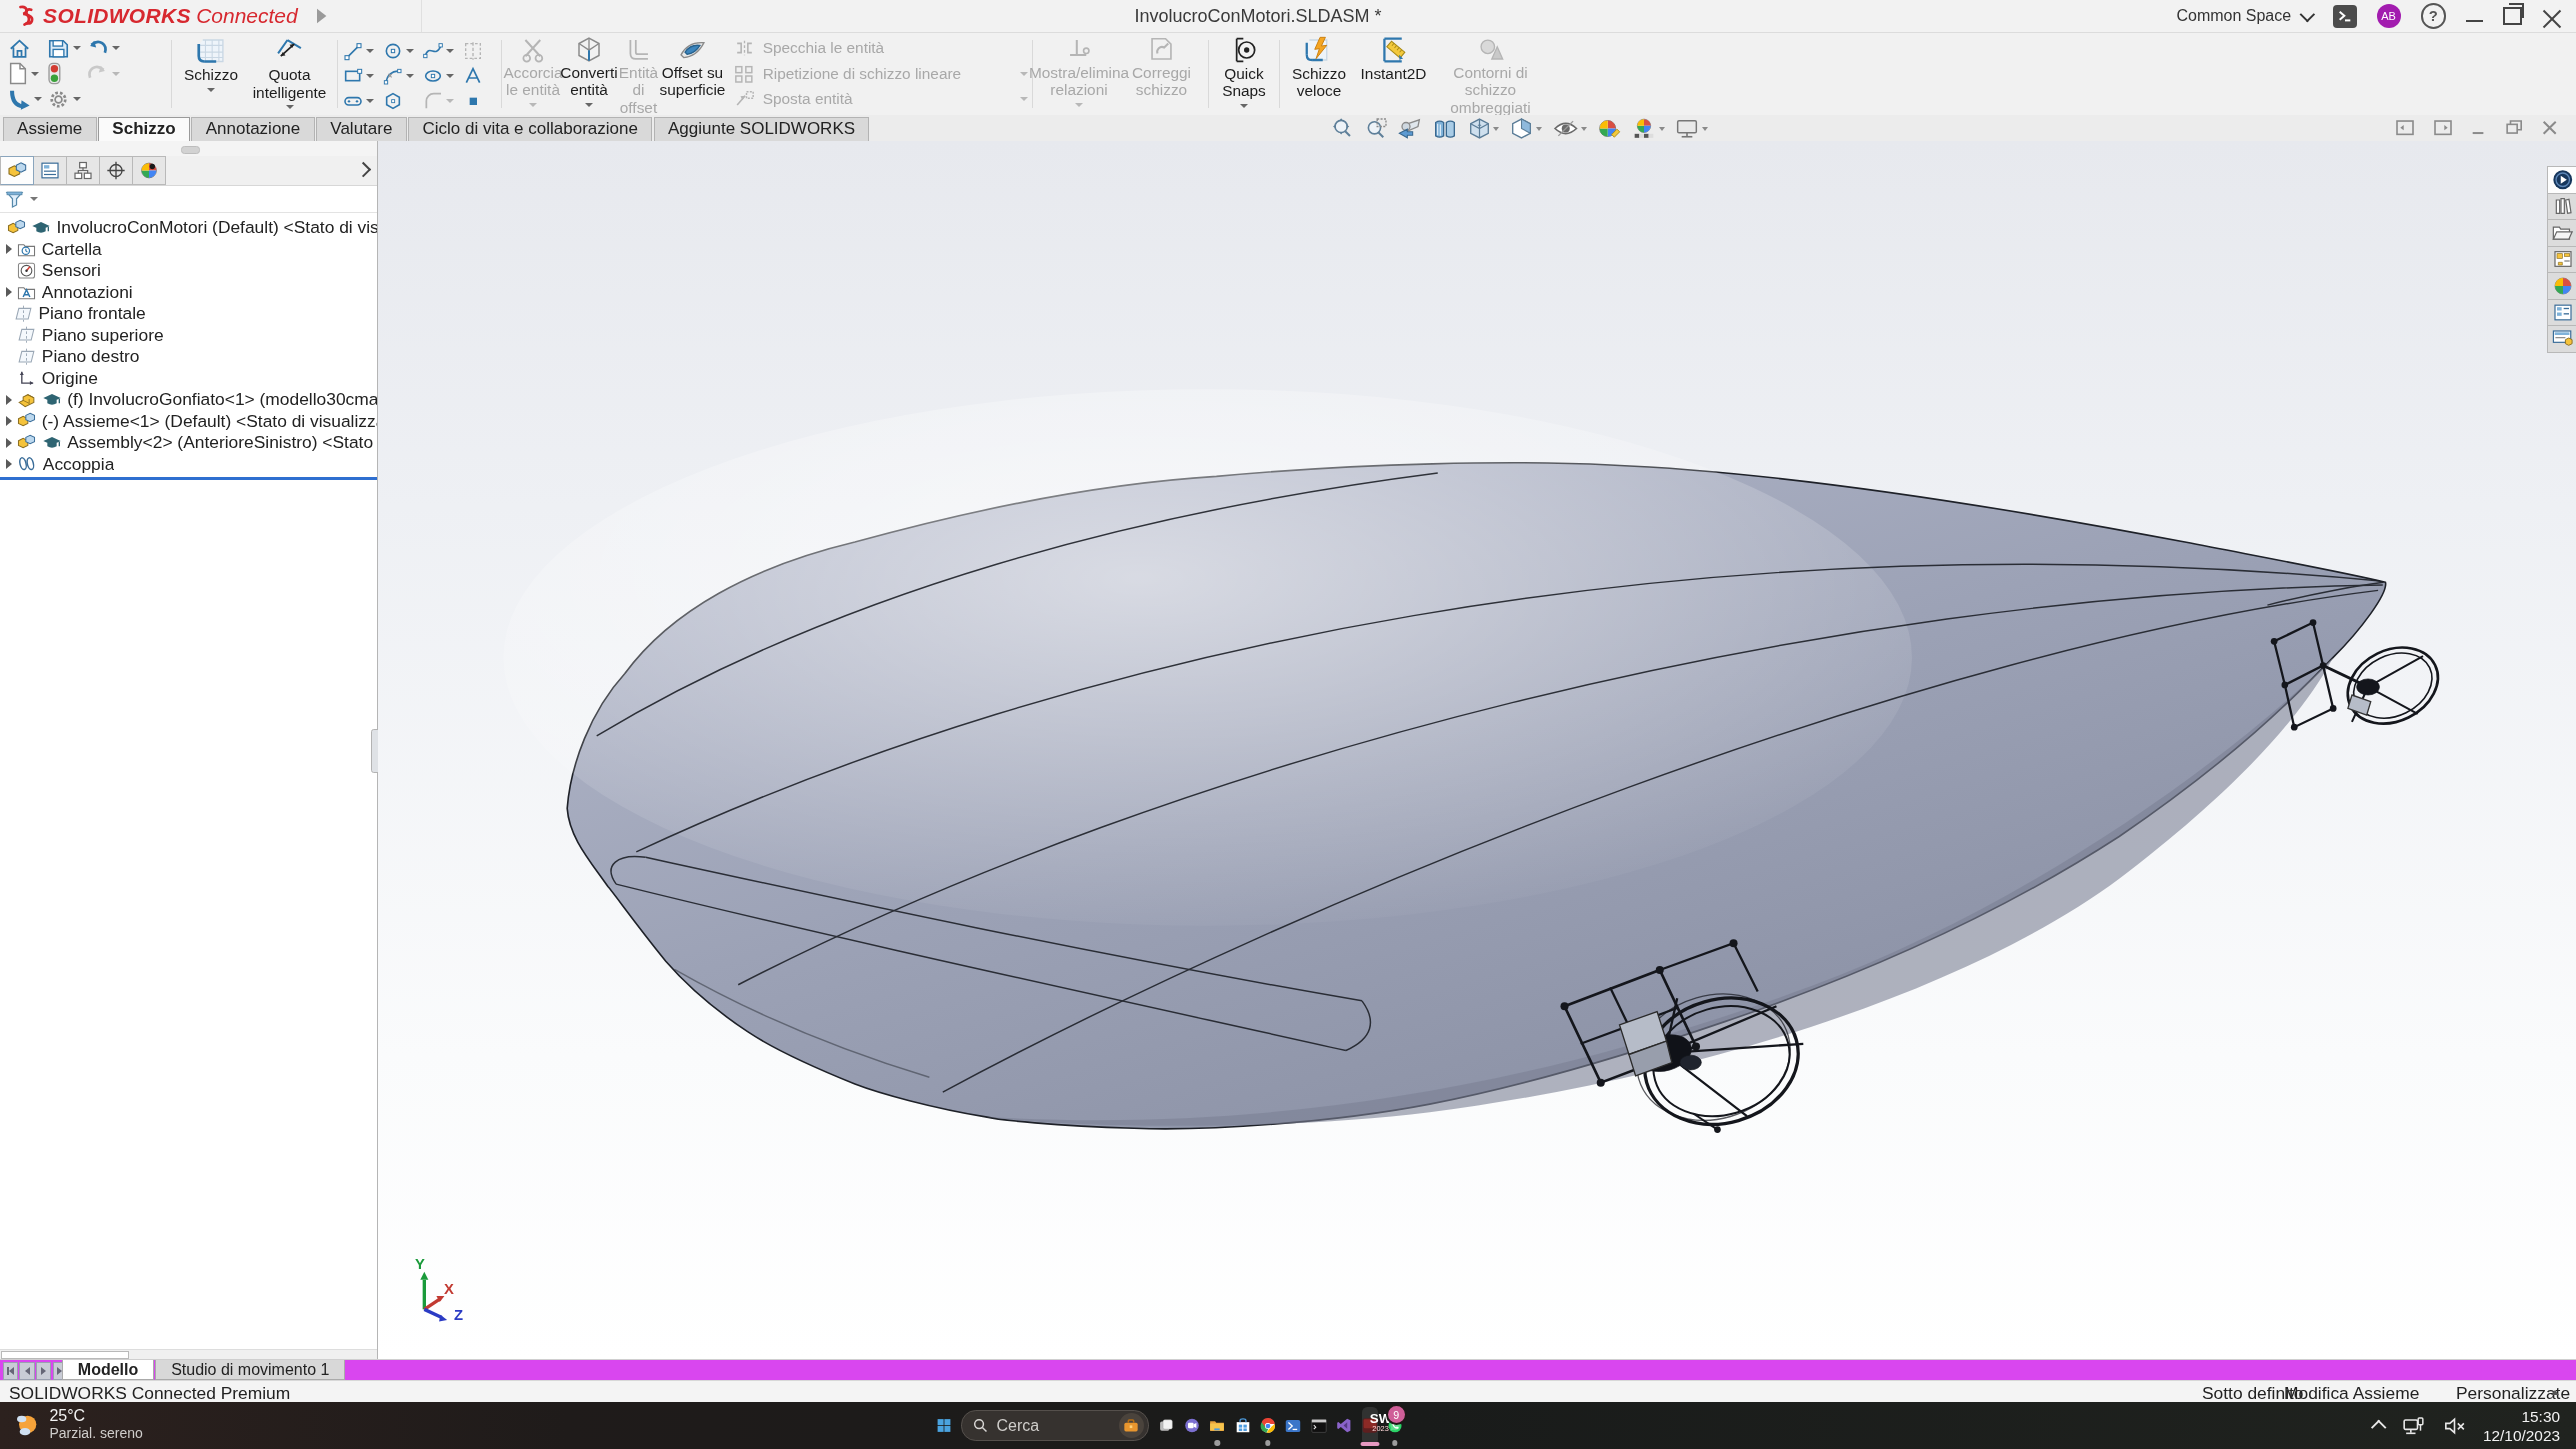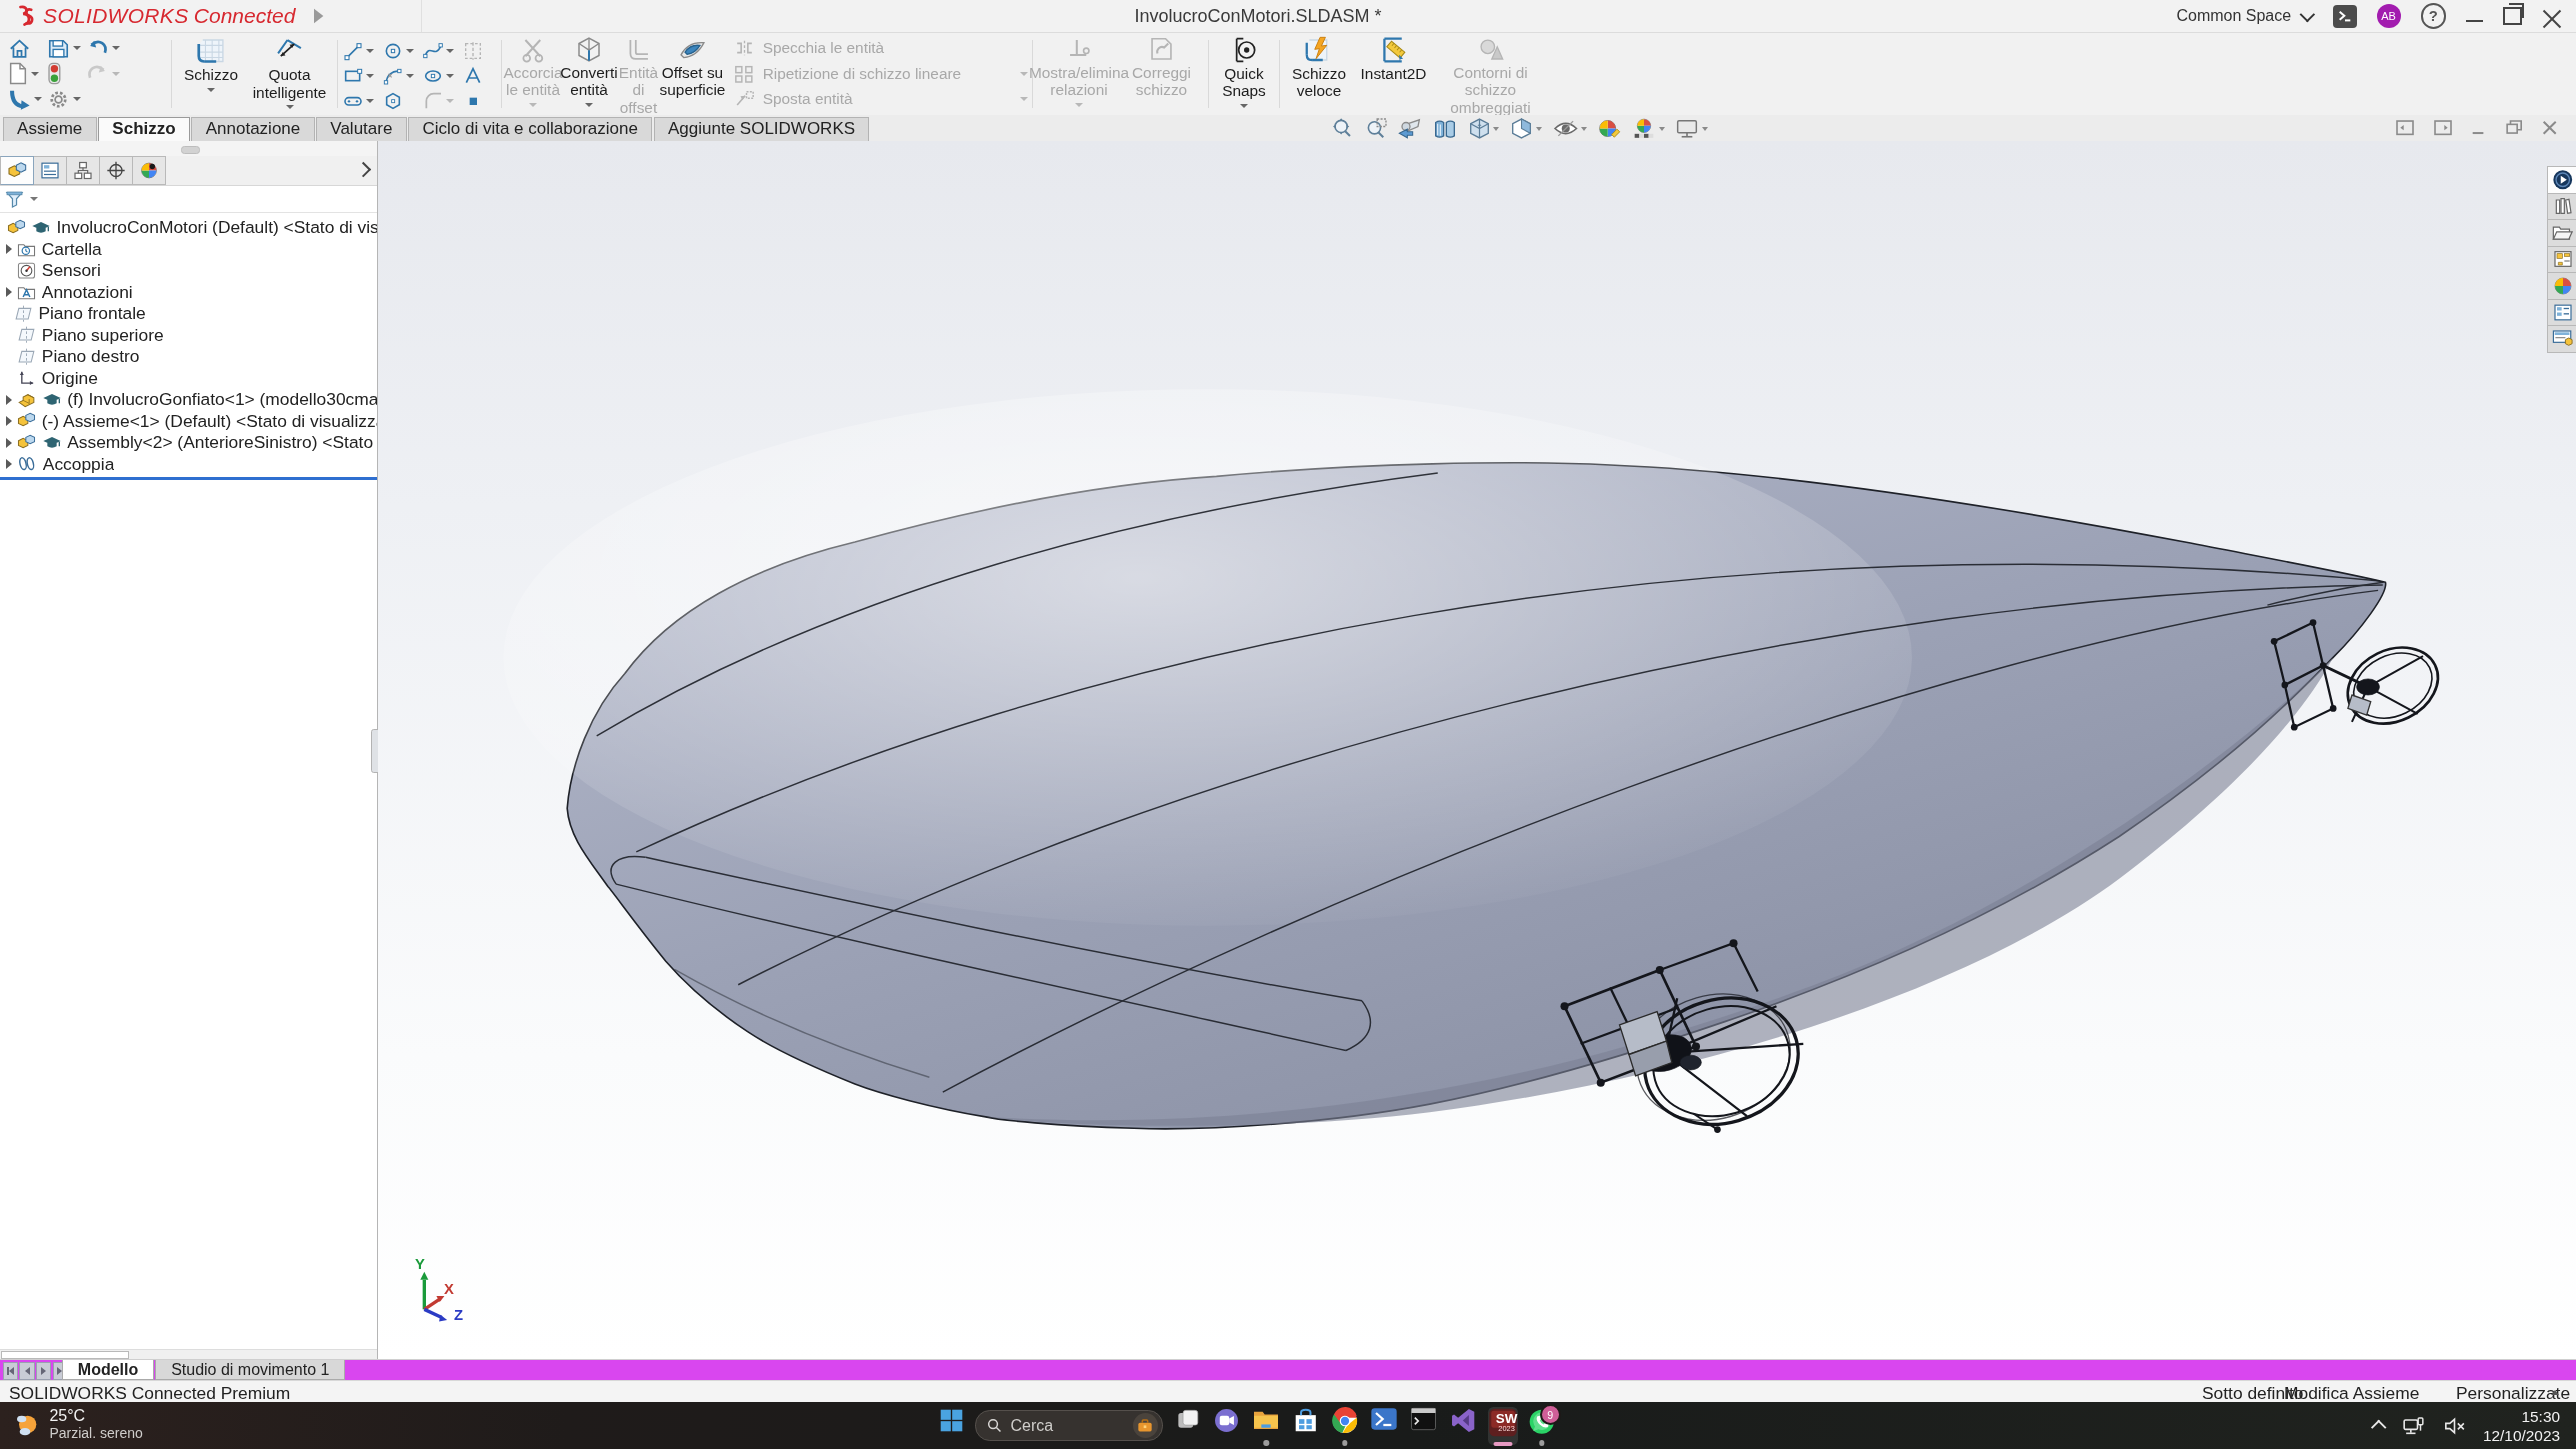--- a/index.html
+++ b/index.html
@@ -1,21 +1,21 @@
 <!DOCTYPE html>
 <html style="font-size:10.7px"><head>
 <meta charset="utf-8">
 <style>
   html,body{margin:0;padding:0;width:2576px;height:1449px;overflow:hidden;
     font-family:"Liberation Sans",sans-serif;color:#222;background:#fff;}
   svg{display:block}
   
   #titlebar{position:absolute;left:0;top:0;width:2576px;height:32px;background:#f2f2f2;border-bottom:0.7px solid #dcdcdc}
   .brand{position:absolute;left:10.7px;top:0;height:32px;display:flex;align-items:center;gap:5.4px}
-  .brand-bold{font-size:21px;font-weight:normal;font-style:italic;color:#d7282f;letter-spacing:0.3px}
+  .brand-bold{font-size:21px;font-weight:bold;font-style:italic;color:#d7282f;letter-spacing:0.3px}
   .brand-it{font-size:21px;font-style:italic;color:#d7282f}
   .tb-sep{position:absolute;left:421px;top:0;width:0.7px;height:32px;background:#e0e0e0}
   #doc-title{position:absolute;left:1258px;top:0;height:32px;display:flex;align-items:center;transform:translateX(-50%);font-size:18px;color:#3a3a3a}
   .tb-right{position:absolute;right:14.8px;top:0;height:32px;display:flex;align-items:center;gap:20px}
   .ws{font-size:16px;color:#333;display:flex;align-items:center;gap:10.7px}
   .chev-down{width:8.7px;height:8.7px;border-right:2px solid #333;border-bottom:2px solid #333;transform:rotate(45deg);margin-top:-4px}
   .console-ic{width:24px;height:23px;border-radius:4px;background:#4c4c4c;display:flex;align-items:center;justify-content:center}
   .avatar{width:24px;height:24px;border-radius:50%;background:#a21caf;color:#fff;font-size:11px;display:flex;align-items:center;justify-content:center}
   .help-ic{width:21.5px;height:21.5px;border-radius:50%;border:2px solid #555;color:#555;font-size:14.8px;font-weight:bold;display:flex;align-items:center;justify-content:center}
   .win-min{width:17.4px;height:2px;background:#444;margin-top:9.4px}
@@ -93,21 +93,21 @@
   .st-def{position:absolute;left:2202px;top:2px}
   .st-mode{position:absolute;left:2284px;top:2px}
   .st-units{position:absolute;left:2456px;top:2px}
   .tri-up{position:absolute;left:2551px;top:9.4px;width:0;height:0;border-left:4.7px solid transparent;border-right:4.7px solid transparent;border-bottom:5.4px solid #555}
   
   #taskbarwin{position:absolute;left:0;top:1402px;width:2576px;height:47px;background:linear-gradient(90deg,#2c211e 0%,#1f1b1a 22%,#191b1a 55%,#20231f 100%)}
   .weather{position:absolute;left:13.4px;top:5.4px;display:flex;gap:8px;align-items:center}
   .wt1{font-size:16px;color:#f2f2f2;line-height:18px}
   .wt2{font-size:14px;color:#cfcdcb;line-height:17px}
   .tb-center{position:absolute;left:936px;top:4px;display:flex;align-items:center;gap:9.4px;height:39px}
-  .app{width:30px;height:38px;border-radius:5.4px;display:flex;align-items:flex-start;justify-content:center;position:relative}
+  .app{width:16px;height:38px;border-radius:5.4px;display:flex;align-items:center;justify-content:center;position:relative}
   .app.active{background:rgba(255,255,255,.10)}
   .rundot{position:absolute;bottom:-1.3px;left:50%;transform:translateX(-50%);width:5.4px;height:5.4px;border-radius:50%;background:#9c9c9c}
   .swline{position:absolute;bottom:-1.3px;left:50%;transform:translateX(-50%);width:19px;height:4px;border-radius:2px;background:#e79ac2}
   .searchbox{width:171px;height:29.5px;border-radius:14.8px;background:#36322f;border:0.7px solid #55504c;display:flex;align-items:center;padding:0 4px 0 10.7px;gap:6.7px}
   .searchbox input{background:transparent;border:none;outline:none;color:#d8d6d4;font-size:16px;width:87px;font-family:"Liberation Sans",sans-serif}
   .searchbox input::placeholder{color:#cfcdca}
   .brief{width:25.5px;height:25.5px;border-radius:50%;background:#4a433c;display:flex;align-items:center;justify-content:center;margin-left:auto}
   .badge{position:absolute;top:-2.7px;right:-4px;width:17.4px;height:17.4px;border-radius:50%;background:#cf5f98;border:2px solid #1d1917;color:#fff;font-size:10.7px;display:flex;align-items:center;justify-content:center}
   .tray{position:absolute;right:16px;top:0;height:47px;display:flex;align-items:center;gap:17.4px}
   .chev-up{width:9.4px;height:9.4px;border-left:2px solid #e8e8e8;border-top:2px solid #e8e8e8;transform:rotate(45deg);margin-top:4px}

